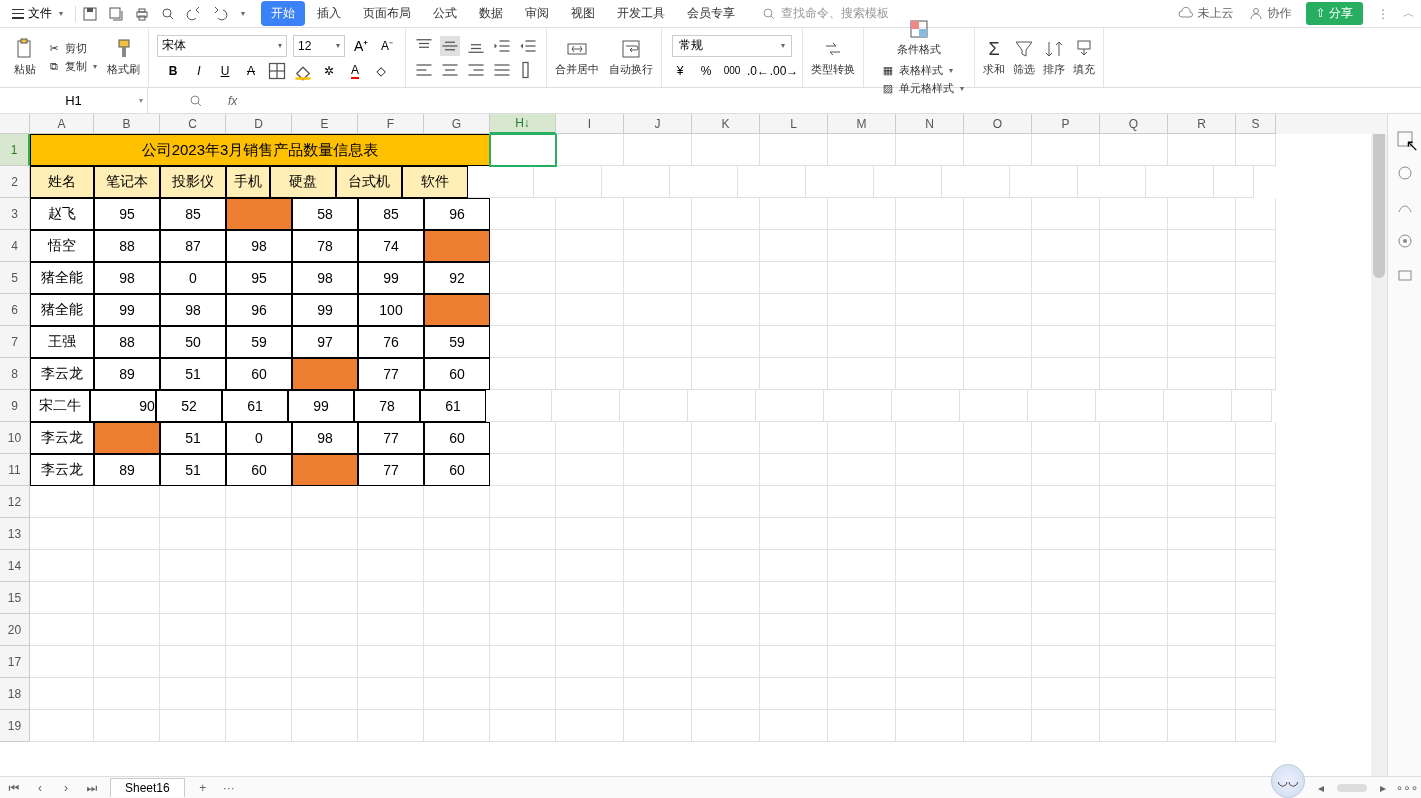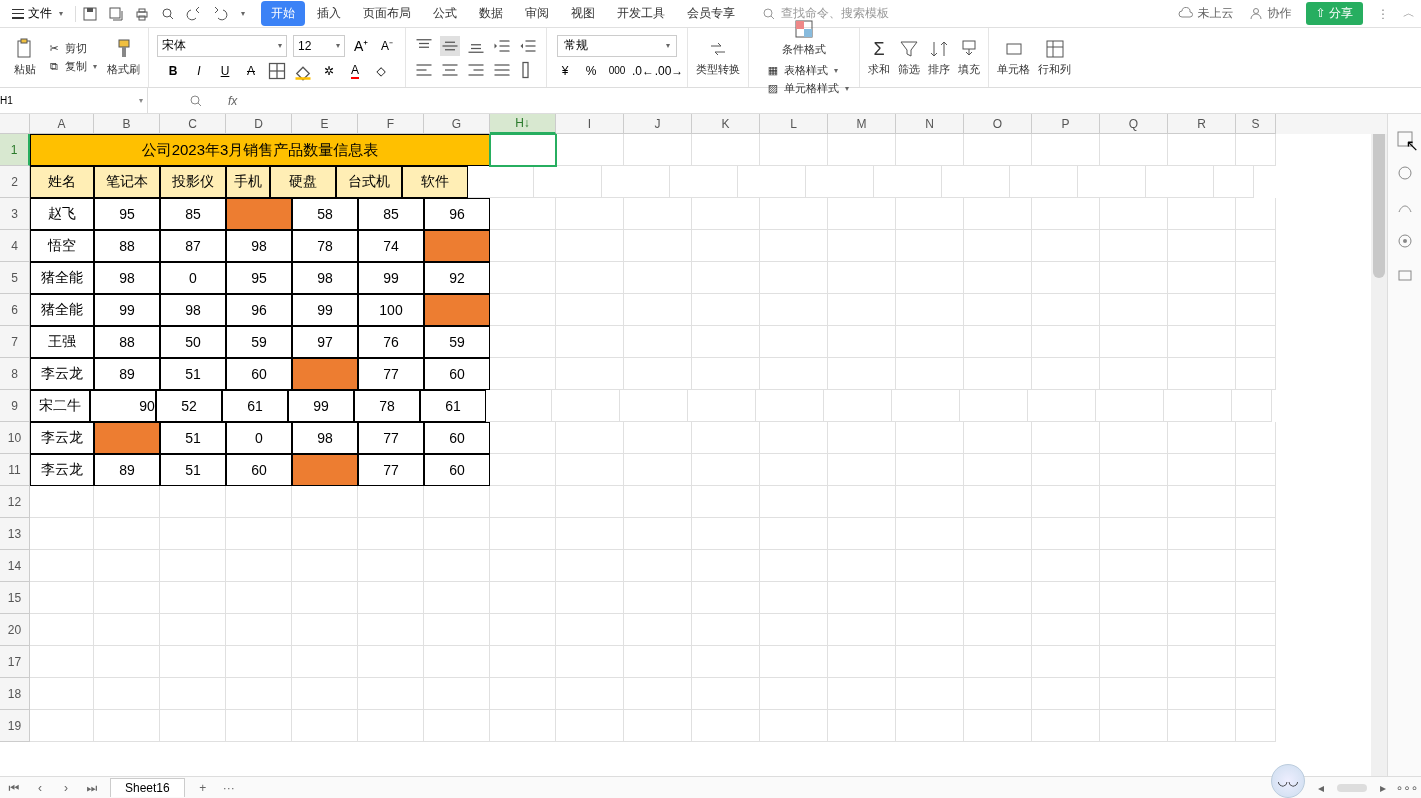--- a/index.html
+++ b/index.html
@@ -34,21 +34,21 @@
 .font-select { border: 1px solid #ccc; height: 22px; padding: 0 4px; background: #fff; display: flex; align-items: center; justify-content: space-between; cursor: pointer; }
 .font-name { width: 130px; }
 .font-size { width: 52px; }
 .caret { font-size: 8px; color: #666; margin-left: 3px; }
 .toolbtn { width: 20px; height: 20px; display: flex; align-items: center; justify-content: center; cursor: pointer; }
 .numfmt { border: 1px solid #ccc; height: 22px; width: 120px; padding: 0 6px; display: flex; align-items: center; justify-content: space-between; background: #fff; cursor: pointer; }
 
 
 .fbar { height: 26px; display: flex; align-items: center; border-bottom: 1px solid #ddd; }
 .namebox { width: 148px; height: 100%; border-right: 1px solid #ddd; display: flex; align-items: center; justify-content: center; position: relative; }
-.namebox input { border: none; text-align: left; width: 100%; outline: none; font-size: 10px; }
+.namebox input { border: none; text-align: center; width: 100%; outline: none; font-size: 13px; }
 .namebox .caret2 { position: absolute; right: 4px; font-size: 8px; color: #888; }
 .fx-area { display: flex; align-items: center; gap: 24px; padding-left: 40px; flex: 1; }
 .fx-icon { width: 16px; height: 16px; color: #666; }
 .fx-label { font-style: italic; color: #666; }
 
 
 .grid-wrap { position: relative; height: calc(798px - 28px - 60px - 26px - 22px); display: flex; }
 .grid-main { flex: 1; overflow: hidden; position: relative; }
 .corner { position: absolute; left: 0; top: 0; width: 30px; height: 20px; background: #f5f5f5; border-right: 1px solid #ccc; border-bottom: 1px solid #ccc; z-index: 3; }
 .colheads { position: absolute; left: 30px; top: 0; right: 0; height: 20px; display: flex; z-index: 2; background: #f5f5f5; }
@@ -328,20 +328,40 @@
           </svg>
         </span>
       <span class="toolbtn">
           <svg viewBox="0 0 16 16">
             <rect x="4" y="2" width="4" height="12" fill="none" stroke="#555"></rect>
           </svg>
         </span>
     </div>
   </div>
 
+  <div class="rgroup">
+    <div class="bigbtn">
+      <span class="bigicon">
+          <svg viewBox="0 0 22 22">
+            <rect x="2" y="6" width="18" height="10" fill="none" stroke="#555"></rect>
+            <path d="M6 11h10M8 8l-2 3 2 3M14 8l2 3-2 3" fill="none" stroke="#555"></path>
+          </svg>
+        </span>
+      <span>合并居中</span>
+    </div>
+    <div class="bigbtn" style="margin-left:10px">
+      <span class="bigicon">
+          <svg viewBox="0 0 22 22">
+            <rect x="3" y="3" width="16" height="16" fill="none" stroke="#555"></rect>
+            <path d="M6 8h10a2 2 0 010 4h-6m0 0l2-2m-2 2l2 2" fill="none" stroke="#555"></path>
+          </svg>
+        </span>
+      <span>自动换行</span>
+    </div>
+  </div>
 
   <div class="rgroup rows">
     <div class="row">
         <div class="numfmt">
           <span>常规</span>
           <span class="caret">▾</span>
         </div>
       </div>
     <div class="row">
       <span class="toolbtn">¥</span>
@@ -415,40 +435,20 @@
         <span class="bigicon">
           <svg viewBox="0 0 22 22">
             <rect x="5" y="3" width="12" height="8" fill="none" stroke="#555"></rect>
             <path d="M11 11v6m0 0l-3-3m3 3l3-3" fill="none" stroke="#555"></path>
           </svg>
         </span>
         <span>填充</span>
       </div>
   </div>
 
-  <div class="rgroup" style="border-right:none">
-    <div class="bigbtn">
-        <span class="bigicon">
-          <svg viewBox="0 0 22 22">
-            <rect x="4" y="6" width="14" height="10" fill="none" stroke="#555"></rect>
-          </svg>
-        </span>
-        <span>单元格</span>
-      </div>
-    <div class="bigbtn" style="margin-left:8px">
-        <span class="bigicon">
-          <svg viewBox="0 0 22 22">
-            <rect x="3" y="3" width="16" height="16" fill="none" stroke="#555"></rect>
-            <line x1="3" y1="9" x2="19" y2="9" stroke="#555"></line>
-            <line x1="9" y1="3" x2="9" y2="19" stroke="#555"></line>
-          </svg>
-        </span>
-        <span>行和列</span>
-      </div>
-  </div>
 </div>
 
 <div class="fbar">
   <div class="namebox">
     <input value="H1" style="">
     <span class="caret2">▾</span>
   </div>
   <div class="fx-area">
     <span class="fx-icon">
         <svg viewBox="0 0 16 16">

